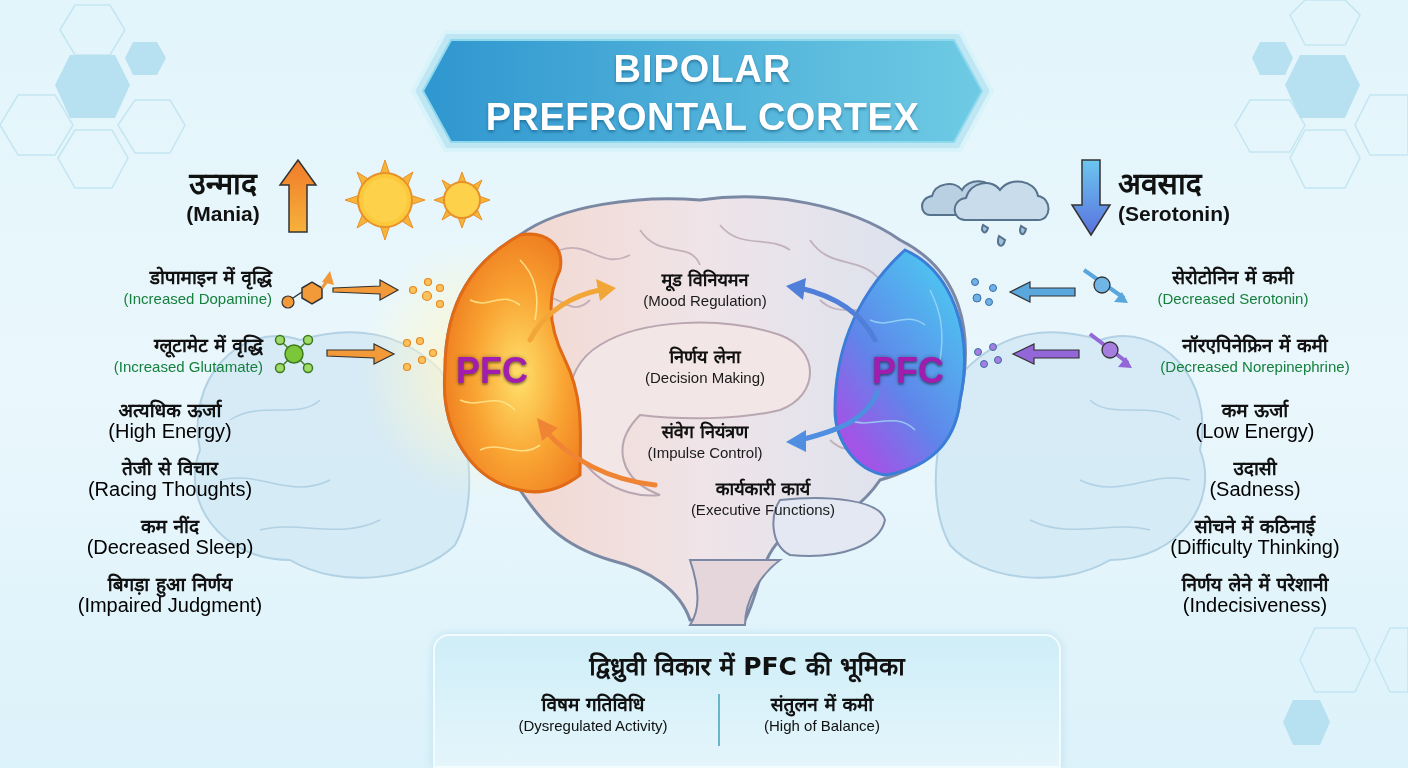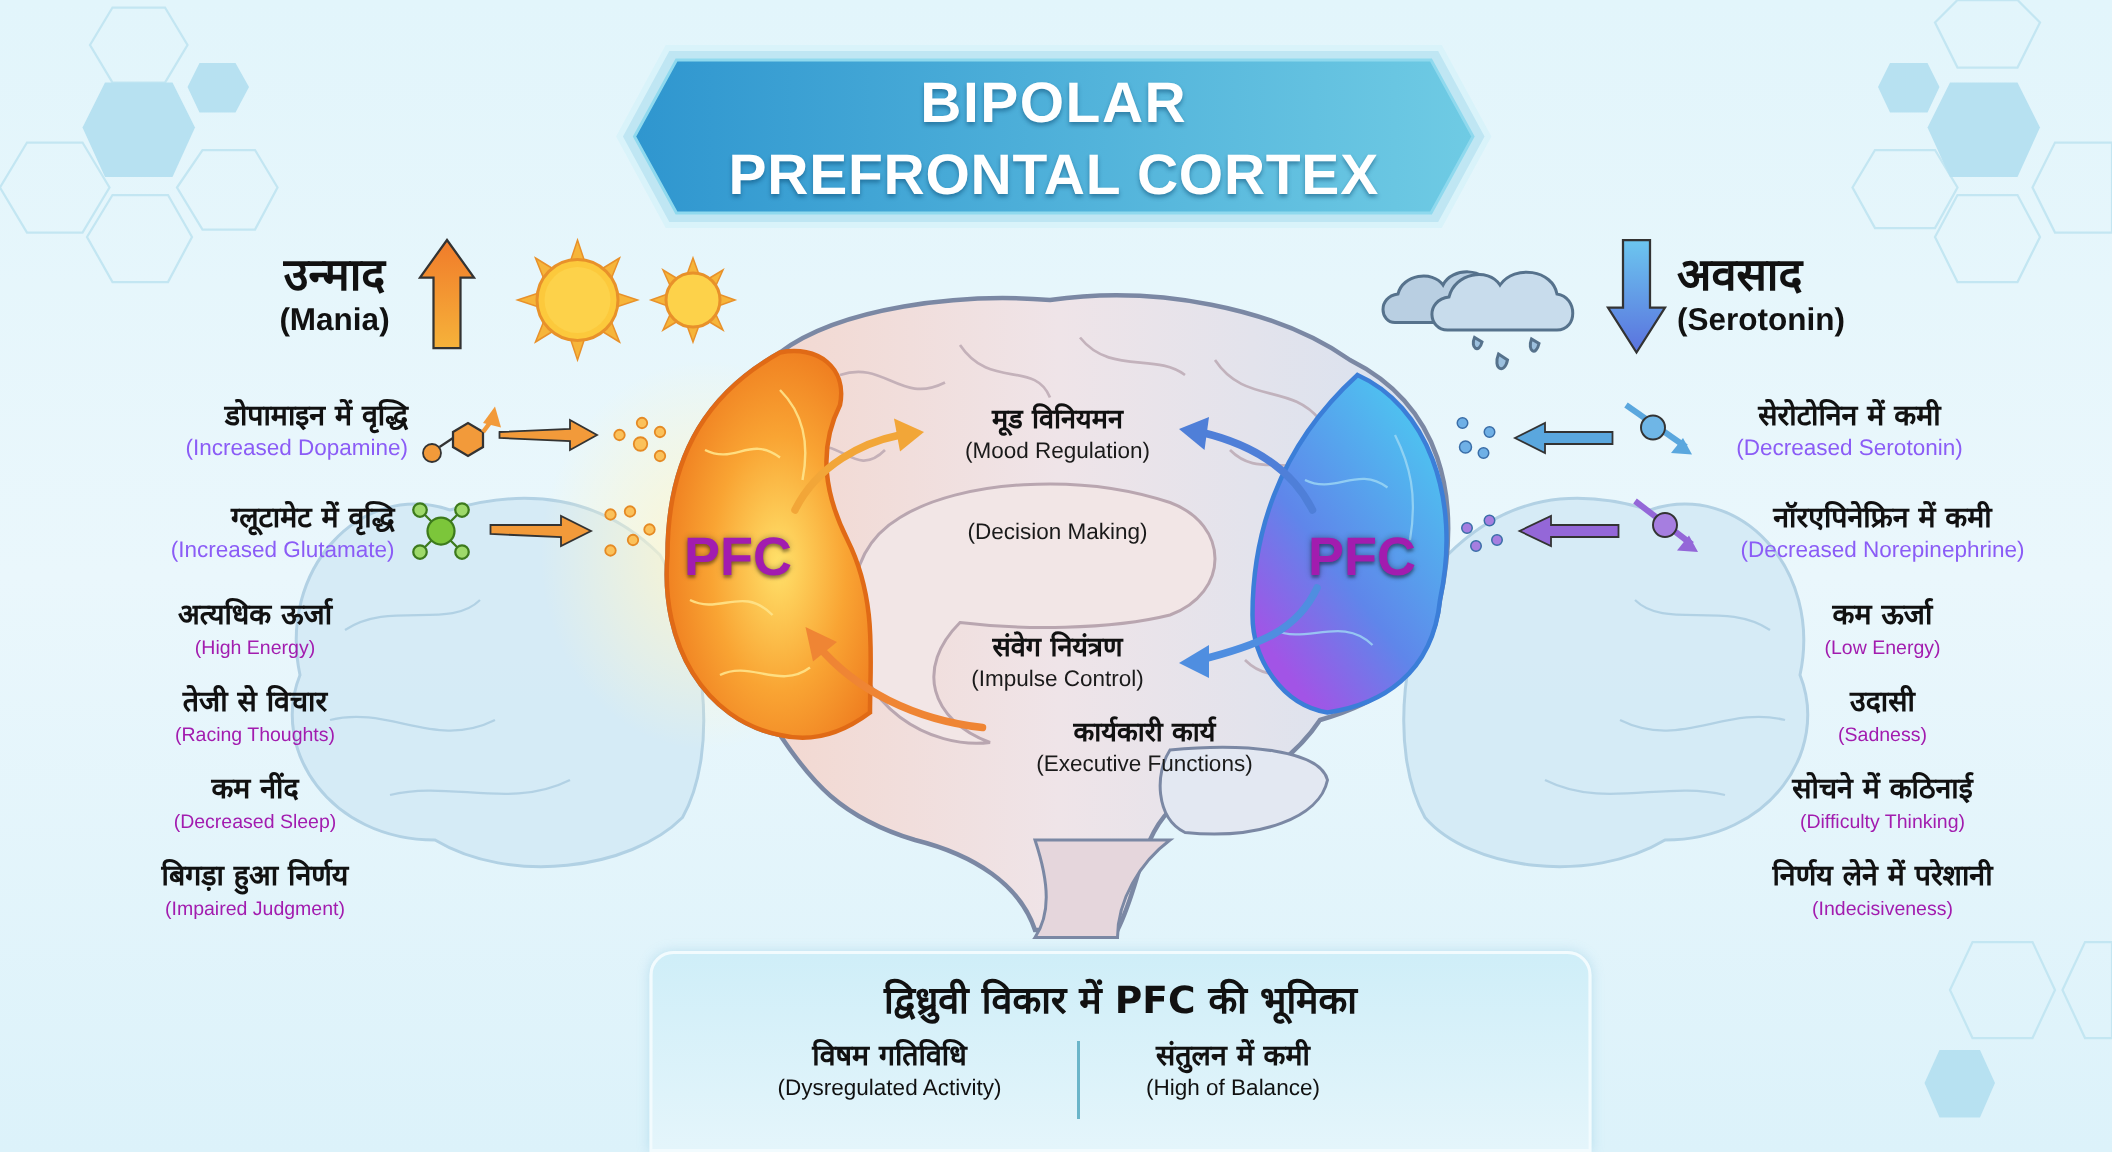--- a/index.html
+++ b/index.html
@@ -27,26 +27,26 @@
   
   .mood-head {
     position: absolute; text-align: center; font-weight: bold;
   }
   .mood-hi { font-size: 30px; line-height: 34px; }
   .mood-en { font-size: 21px; line-height: 26px; font-family: "Liberation Sans", sans-serif; }
 
   
   .sym { position: absolute; text-align: center; }
   .sym .hi { font-size: 19px; font-weight: bold; line-height: 24px; display: block; }
-  .sym .en { font-size: 13px; font-family: "Liberation Sans", sans-serif; line-height: 19px; display: block; color: #a21caf; }
+  .sym .en { font-size: 20px; font-family: "Liberation Sans", sans-serif; line-height: 19px; display: block; color: #000000; }
 
   .nt { position: absolute; text-align: right; }
   .nt.right { text-align: left; }
   .nt .hi { font-size: 19px; font-weight: bold; line-height: 24px; display: block; }
-  .nt .en { font-size: 15px; font-family: "Liberation Sans", sans-serif; line-height: 19px; display: block; color: #8b5cf6; }
+  .nt .en { font-size: 15px; font-family: "Liberation Sans", sans-serif; line-height: 19px; display: block; color: #15803d; }
 
   .func { position: absolute; text-align: center; width: 240px; }
   .func .hi { font-size: 18px; font-weight: bold; line-height: 23px; display: block; }
   .func .en { font-size: 15px; font-family: "Liberation Sans", sans-serif; line-height: 19px; display: block; color: #1a1a1a; }
 
   .pfc-label {
     position: absolute; color: #a21caf; font-weight: bold; font-size: 36px;
     font-family: "Liberation Sans", sans-serif;
     text-shadow: 0 0 4px rgba(0,0,0,0.35), 0 2px 2px rgba(0,0,0,0.3);
   }
@@ -368,20 +368,21 @@
 </div>
 
 <div class="pfc-label" style="left:456px; top:350px;">PFC</div>
 <div class="pfc-label" style="left:872px; top:350px;">PFC</div>
 
 <div class="func" style="left:585px; top:268px;">
   <span class="hi">मूड विनियमन</span>
   <span class="en">(Mood Regulation)</span>
 </div>
 <div class="func" style="left:585px; top:345px;">
+  <span class="hi">निर्णय लेना</span>
   <span class="en">(Decision Making)</span>
 </div>
 <div class="func" style="left:585px; top:420px;">
   <span class="hi">संवेग नियंत्रण</span>
   <span class="en">(Impulse Control)</span>
 </div>
 <div class="func" style="left:643px; top:477px;">
   <span class="hi">कार्यकारी कार्य</span>
   <span class="en">(Executive Functions)</span>
 </div>

